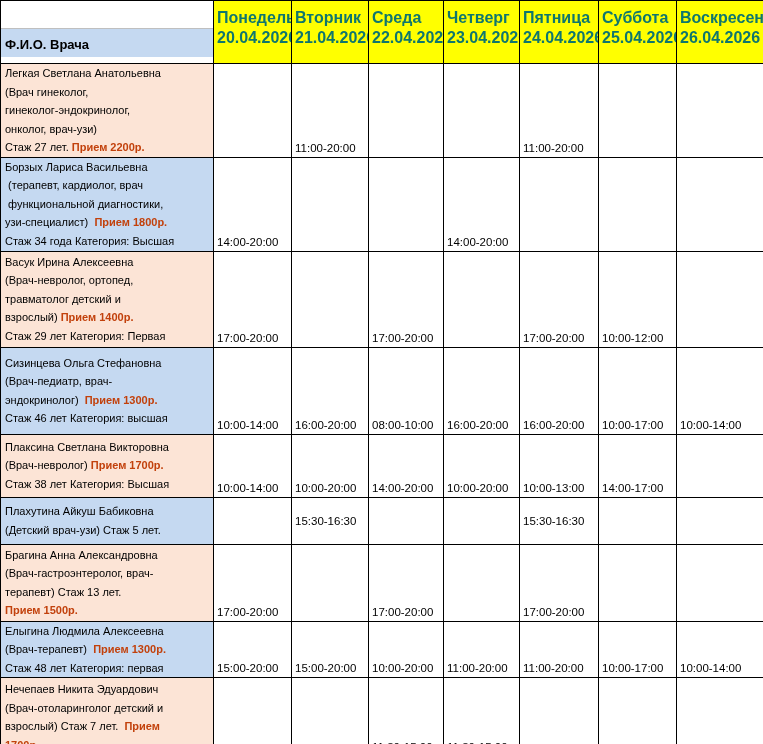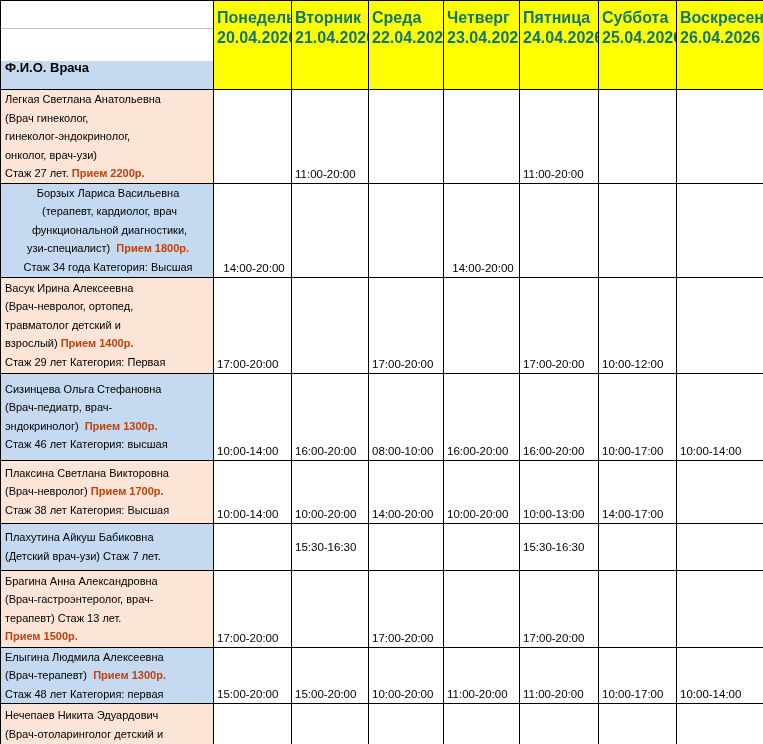--- a/index.html
+++ b/index.html
@@ -4,21 +4,21 @@
 <style>
   html,body{margin:0;padding:0;background:#fff;font-family:"Liberation Sans",sans-serif;}
   #sheet{width:763px;}
   table{border-collapse:collapse;table-layout:fixed;width:763px;}
   th,td{border:1px solid #000;padding:0;overflow:hidden;}
   
   thead th{height:55px;vertical-align:top;text-align:left;font-weight:bold;}
   th.day{background:#FFFF00;color:#0f766e;font-size:16px;line-height:20px;padding:7px 0 0 3px;white-space:pre;}
   th.corner{background:#fff;}
   .corner-top{height:27px;background:#FFFFFF;border-bottom:1px solid #bfbfbf;}
-  .corner-bottom{height:28px;background:#C5D9F1;color:#000;font-size:13px;font-weight:bold;display:flex;align-items:flex-end;padding:0 0 14px 4px;box-sizing:border-box;margin-top:32px;}
+  .corner-bottom{height:28px;background:#C5D9F1;color:#000;font-size:13px;font-weight:bold;display:flex;align-items:flex-end;padding:0 0 5px 4px;box-sizing:border-box;}
   
   td.name-cell{vertical-align:middle;padding:0 2px 0 4px;}
   .line{font-size:11px;line-height:18.5px;color:#000;white-space:pre;}
   .line .red{color:#c2410c;font-weight:bold;}
   td.time-cell{font-size:11.5px;color:#000;padding:0 0 3px 3px;white-space:pre;}
   tr.v-bottom td.time-cell{vertical-align:bottom;}
   tr.v-middle td.time-cell{vertical-align:middle;padding-bottom:0;}
   .bg-peach{background:#FCE4D6;}
   .bg-blue{background:#C5D9F1;}
 </style>
@@ -69,21 +69,21 @@
             <div class="line"><span>Стаж 27 лет. </span><span class="red">Прием 2200р.</span></div>
           </td>
           <td class="time-cell"></td>
           <td class="time-cell">11:00-20:00</td>
           <td class="time-cell"></td>
           <td class="time-cell"></td>
           <td class="time-cell">11:00-20:00</td>
           <td class="time-cell"></td>
           <td class="time-cell"></td>
         </tr>
-        <tr class="v-bottom" style="height: 94px; text-align: center;">
+        <tr class="v-bottom" style="height: 94px;">
           <td class="name-cell bg-blue">
             <div class="line"><span>Борзых Лариса Васильевна</span></div>
             <div class="line"><span> (терапевт, кардиолог, врач</span></div>
             <div class="line"><span> функциональной диагностики,</span></div>
             <div class="line"><span>узи-специалист)  </span><span class="red">Прием 1800р.</span></div>
             <div class="line"><span>Стаж 34 года Категория: Высшая</span></div>
           </td>
           <td class="time-cell">14:00-20:00</td>
           <td class="time-cell"></td>
           <td class="time-cell"></td>
@@ -133,21 +133,21 @@
           <td class="time-cell">10:00-20:00</td>
           <td class="time-cell">14:00-20:00</td>
           <td class="time-cell">10:00-20:00</td>
           <td class="time-cell">10:00-13:00</td>
           <td class="time-cell">14:00-17:00</td>
           <td class="time-cell"></td>
         </tr>
         <tr class="v-middle" style="height: 47px;">
           <td class="name-cell bg-blue">
             <div class="line"><span>Плахутина Айкуш Бабиковна</span></div>
-            <div class="line"><span>(Детский врач-узи) Стаж 7 лет.</span></div>
+            <div class="line"><span>(Детский врач-узи) Стаж 5 лет.</span></div>
           </td>
           <td class="time-cell"></td>
           <td class="time-cell">15:30-16:30</td>
           <td class="time-cell"></td>
           <td class="time-cell"></td>
           <td class="time-cell">15:30-16:30</td>
           <td class="time-cell"></td>
           <td class="time-cell"></td>
         </tr>
         <tr class="v-bottom" style="height: 77px;">

